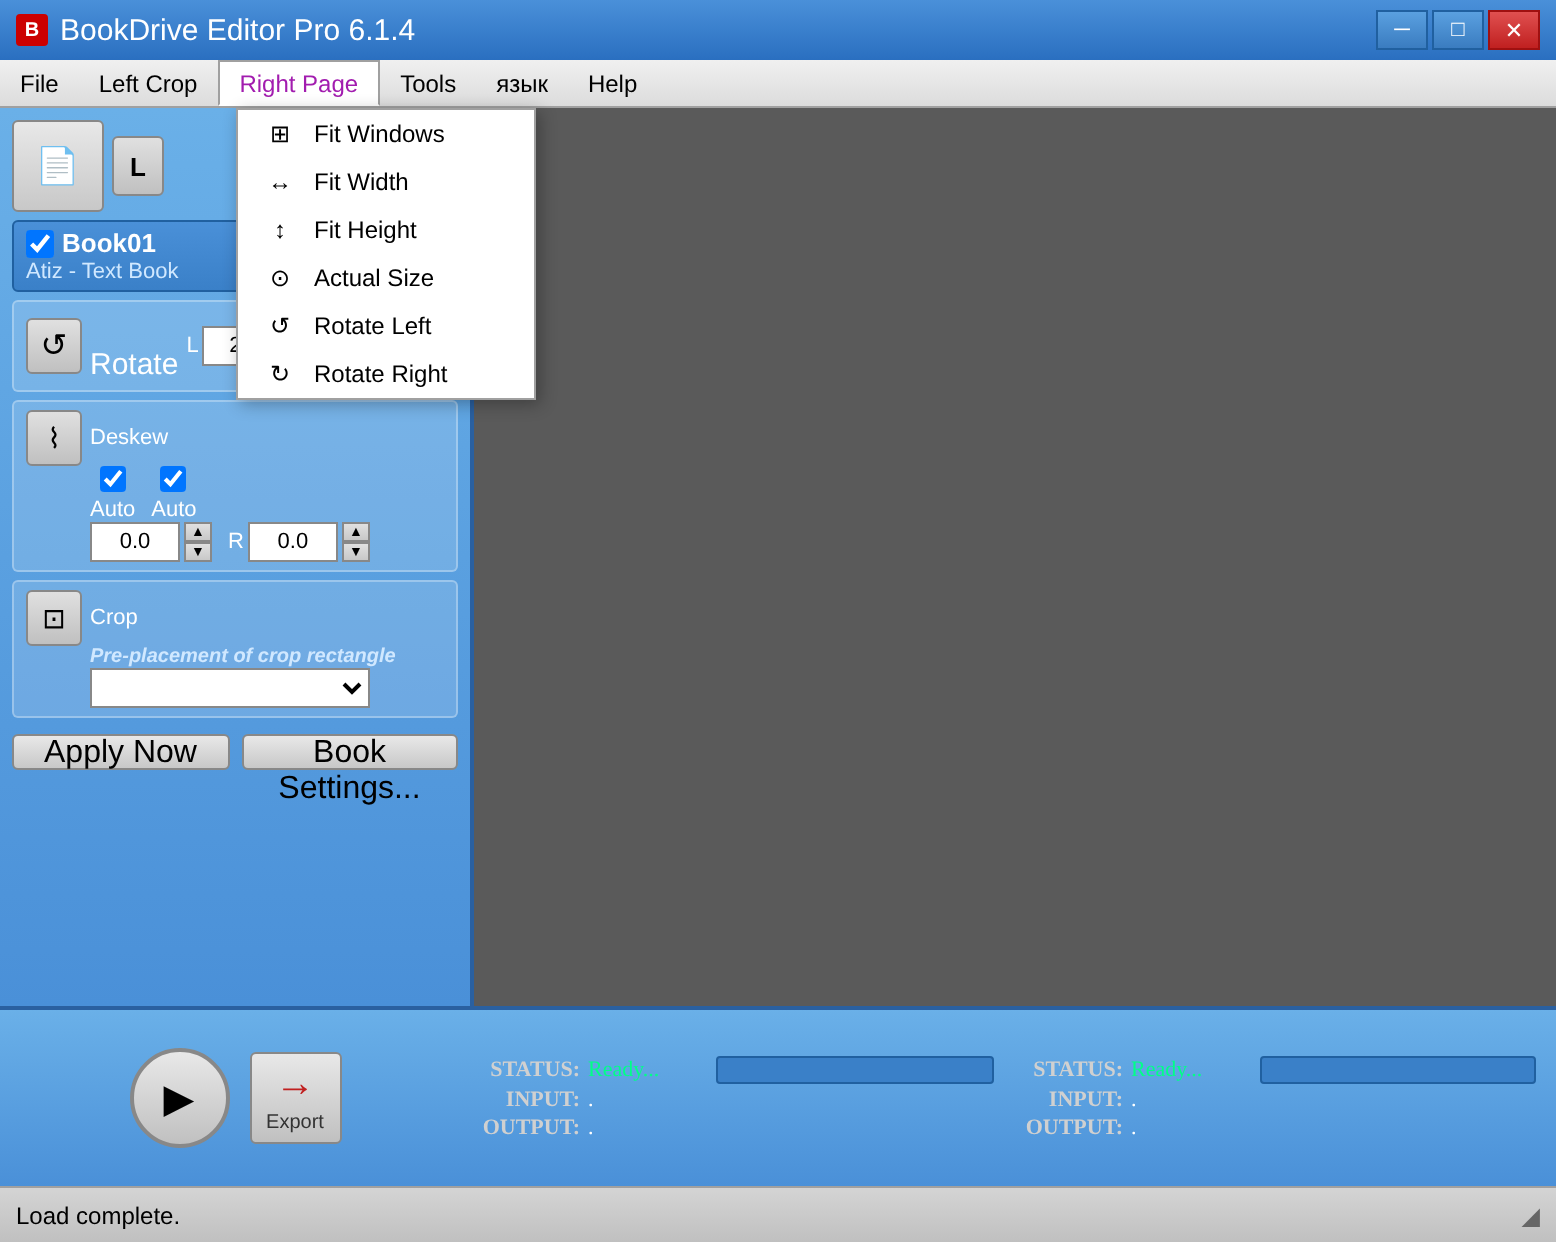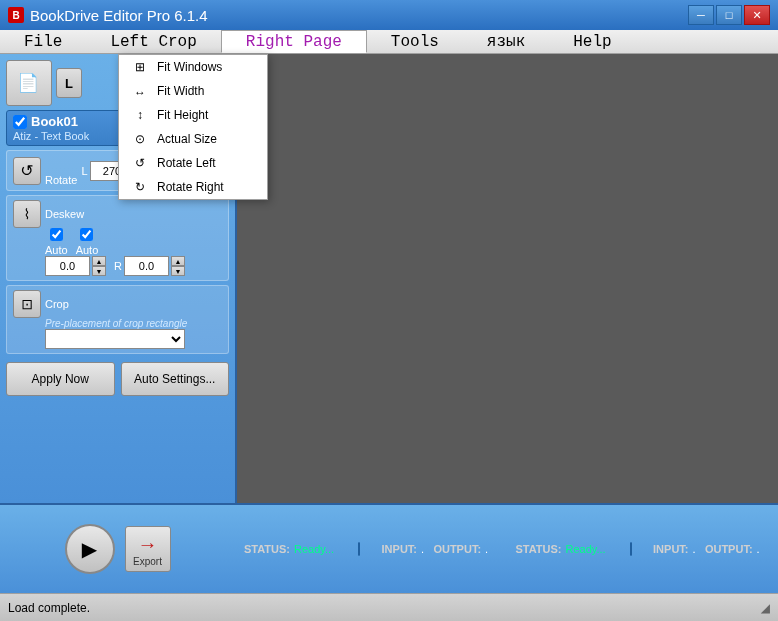--- a/index.html
+++ b/index.html
@@ -32,28 +32,27 @@
 
     
     .menubar {
       background: linear-gradient(to bottom, #f0f0f0, #dcdcdc);
       height: 24px;
       display: flex;
       align-items: stretch;
       border-bottom: 1px solid #a0a0a0;
     }
     .menu-item {
-      padding: 0 24px;
-      display: flex;
-      align-items: center;
-      font-size: 16px;
+      padding: 0 10px;
+      display: flex;
+      align-items: center;
+      font-size: 12px;
       color: #000;
       cursor: pointer;
       white-space: nowrap;
-      font-family: Liberation Mono, monospace;
     }
     .menu-item:hover, .menu-item.active {
       background: #3a7cc0;
       color: white;
     }
     .menu-item.active { background: #fff; color: #a21caf; border: 1px solid #a0a0a0; border-bottom: 1px solid white; position: relative; z-index: 200; }
 
     
     .left-panel {
       width: 237px;
@@ -101,48 +100,48 @@
 
     
     .section-panel {
       background: rgba(255,255,255,0.15);
       border: 1px solid rgba(255,255,255,0.3);
       border-radius: 3px;
       padding: 4px 6px;
     }
     .rotate-row { display: flex; align-items: center; gap: 4px; }
     .rotate-icon { width: 28px; height: 28px; background: linear-gradient(to bottom, #e0e0e0, #c0c0c0); border: 1px solid #888; border-radius: 3px; display: flex; align-items: center; justify-content: center; font-size: 16px; }
-    .rotate-label { color: white; font-size: 11px; margin-top: 19px; text-align: center; }
+    .rotate-label { color: white; font-size: 15px; margin-top: 19px; text-align: center; }
     .input-with-spin { display: flex; align-items: center; gap: 2px; }
     .spin-label { color: white; font-size: 11px; }
     .spin-input { width: 45px; height: 20px; border: 1px solid #888; background: white; font-size: 11px; text-align: center; }
     .spin-arrows { display: flex; flex-direction: column; }
     .spin-arrow { width: 14px; height: 10px; background: linear-gradient(to bottom, #e0e0e0, #c8c8c8); border: 1px solid #888; font-size: 7px; display: flex; align-items: center; justify-content: center; cursor: pointer; }
     .deskew-row { display: flex; align-items: center; gap: 4px; }
     .deskew-icon { width: 28px; height: 28px; background: linear-gradient(to bottom, #e0e0e0, #c0c0c0); border: 1px solid #888; border-radius: 3px; display: flex; align-items: center; justify-content: center; font-size: 14px; }
     .auto-row { display: flex; gap: 8px; margin-left: 32px; }
     .auto-item { display: flex; align-items: center; gap: 3px; color: white; font-size: 11px; flex-direction: column; }
     .auto-input-row { display: flex; gap: 8px; margin-left: 32px; }
 
     
     .crop-row { display: flex; align-items: center; gap: 4px; }
     .crop-label { color: white; font-size: 11px; }
     .crop-icon { width: 28px; height: 28px; background: linear-gradient(to bottom, #e0e0e0, #c0c0c0); border: 1px solid #888; border-radius: 3px; display: flex; align-items: center; justify-content: center; font-size: 14px; }
-    .crop-hint { color: #d0e8ff; font-size: 10px; margin-left: 32px; font-style: italic; }
+    .crop-hint { color: #d0e8ff; font-size: 10px; margin-left: 32px; font-style: italic; font-weight: bold; }
     .crop-select { margin-left: 32px; width: 140px; height: 20px; font-size: 11px; background: white; border: 1px solid #888; }
 
     
     .action-buttons { display: flex; gap: 6px; margin-top: 4px; }
     .action-btn {
       flex: 1;
-      height: 34px;
+      height: 18px;
       background: linear-gradient(to bottom, #e8e8e8, #c8c8c8);
       border: 1px solid #888;
       border-radius: 3px;
-      font-size: 12px;
+      font-size: 16px;
       cursor: pointer;
       color: #000;
     }
 
     
     .preview-area {
       flex: 1;
       background: #5a5a5a;
     }
 
@@ -173,23 +172,25 @@
       border-radius: 3px;
       display: flex; flex-direction: column; align-items: center; justify-content: center;
       cursor: pointer;
       font-size: 10px; color: #333; gap: 2px;
     }
 
     
     .status-section {
       flex: 1;
       display: flex;
+      flex-direction: column;
       gap: 2px;
       font-size: 11px;
       color: white;
+      font-family: Liberation Serif, serif;
     }
     .status-row { display: flex; align-items: center; gap: 4px; }
     .status-label { color: #d0d0d0; font-weight: bold; width: 55px; text-align: right; }
     .status-bar-bg { flex: 1; height: 14px; background: #3a80c8; border: 1px solid #2060a0; border-radius: 2px; }
     .status-value { color: #00ff88; font-size: 11px; min-width: 60px; }
     .status-dot { color: white; }
 
     
     .bottom-statusbar {
       background: linear-gradient(to bottom, #d4d4d4, #c0c0c0);
@@ -356,21 +357,21 @@
           <span class="crop-label">Crop</span>
         </div>
         <div class="crop-hint">Pre-placement of crop rectangle</div>
         <select class="crop-select">
           <option value=""></option>
         </select>
       </div>
 
       <div class="action-buttons">
         <button class="action-btn">Apply Now</button>
-        <button class="action-btn">Auto Settings...</button>
+        <button class="action-btn">Book Settings...</button>
       </div>
 
     </div>
 
     <div class="preview-area"></div>
 
   </div>
 
   <div class="bottom-strip">
     <div class="bottom-left">

